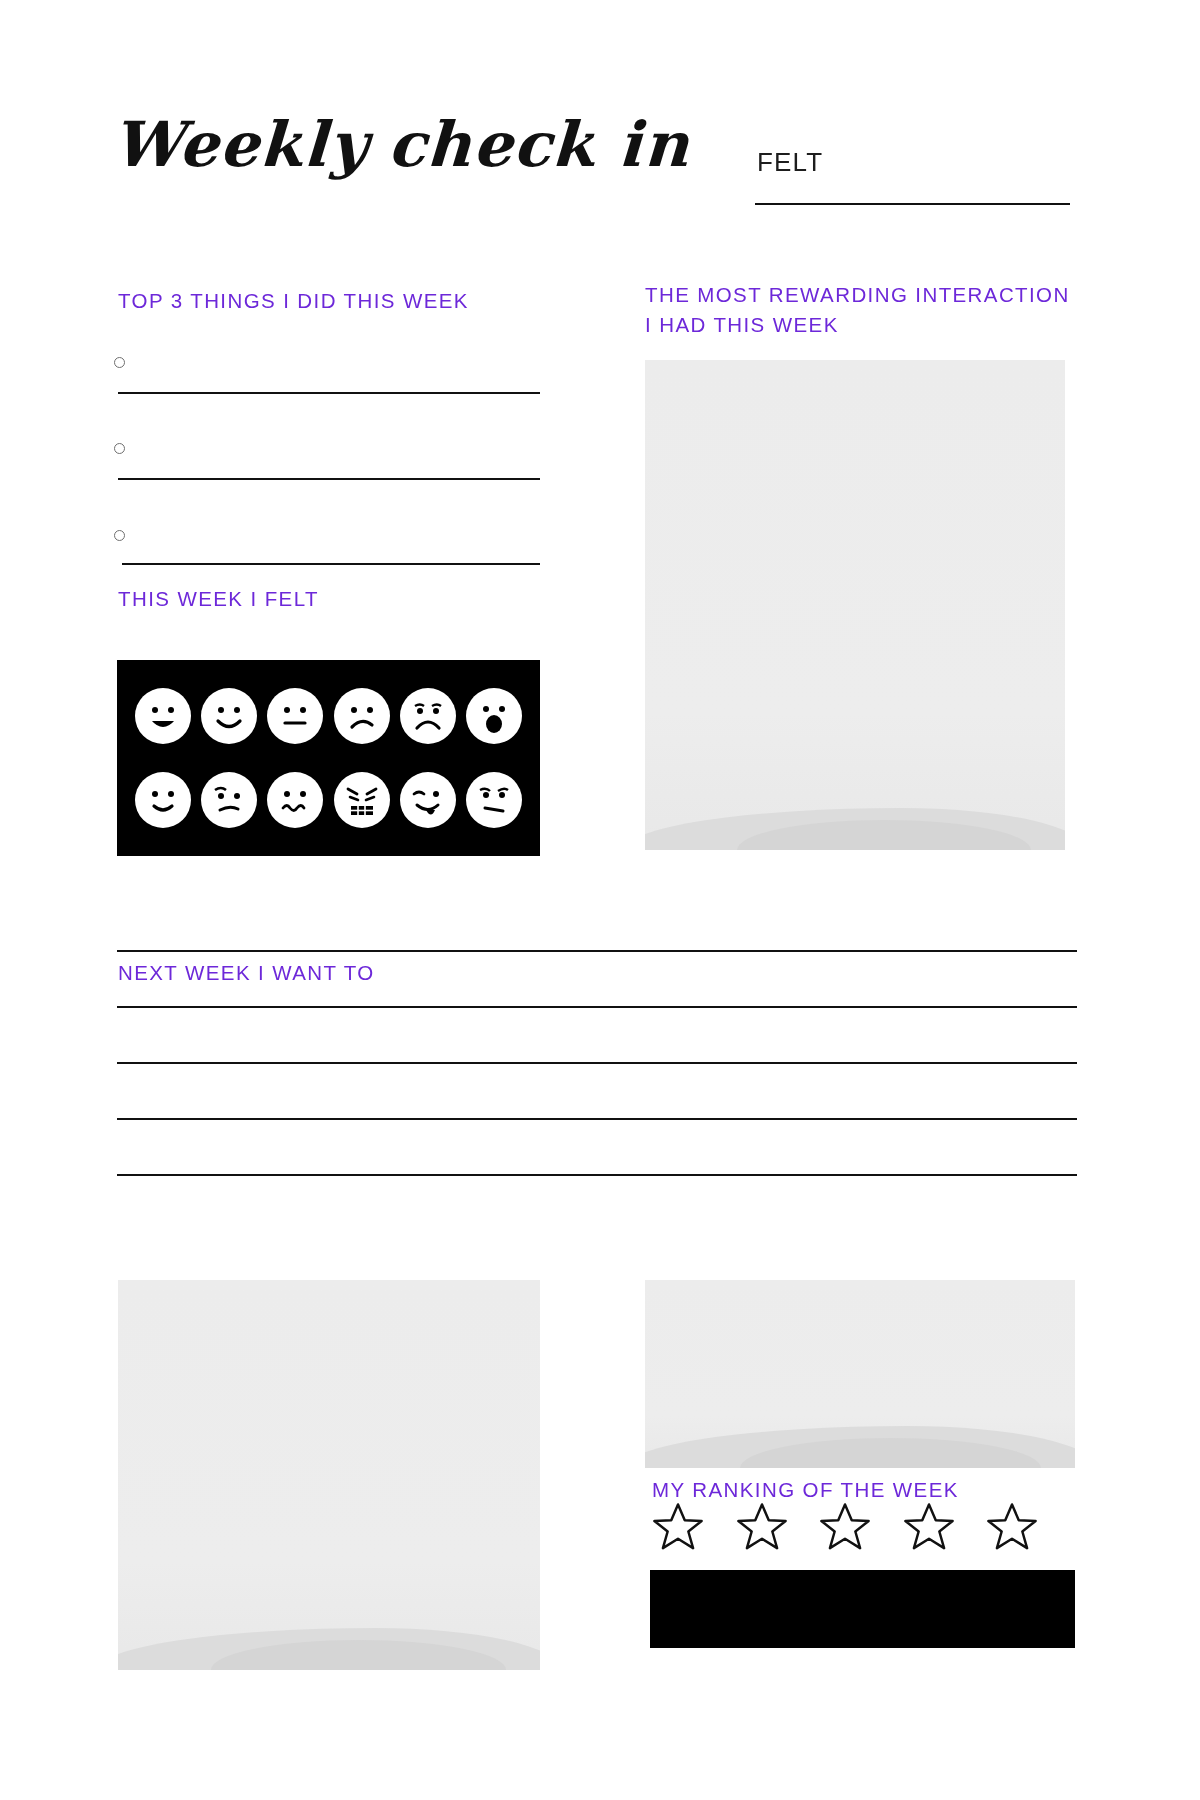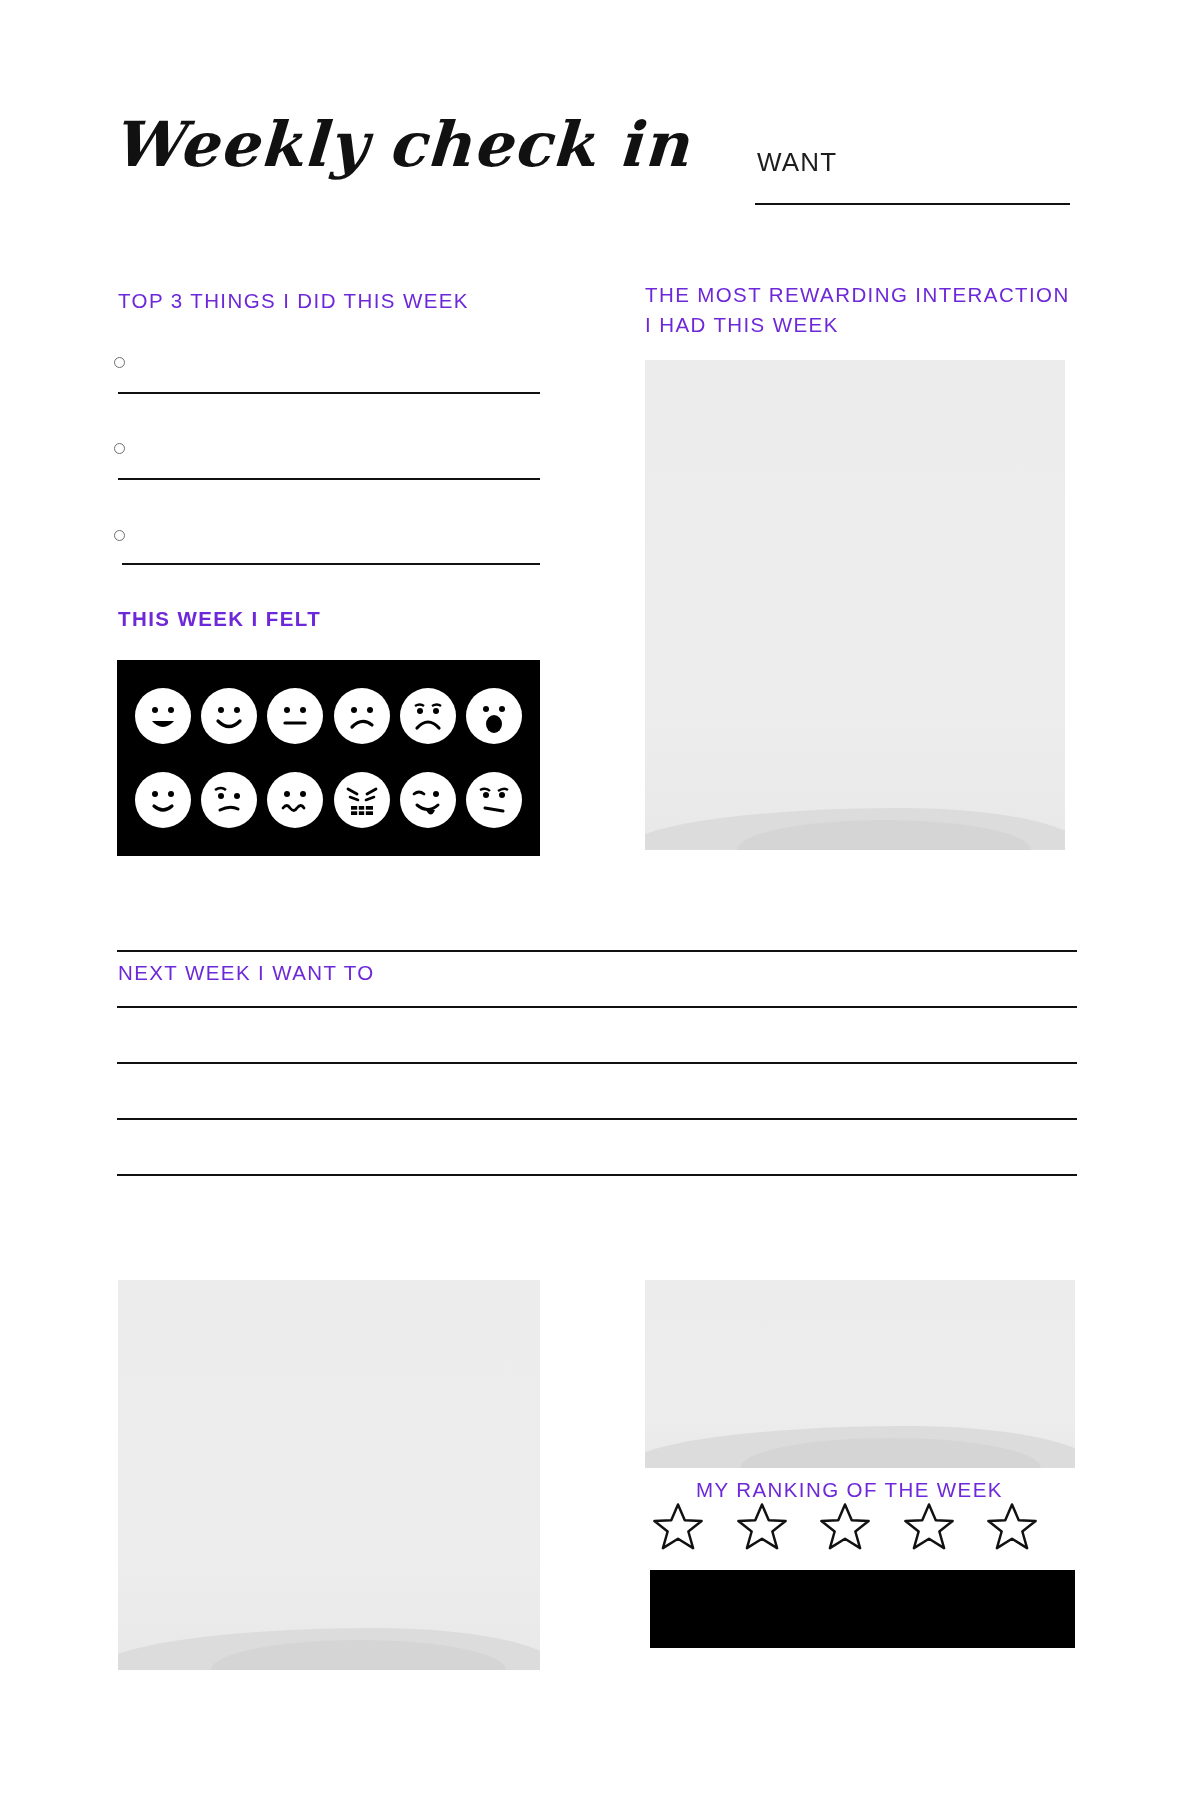--- a/index.html
+++ b/index.html
@@ -164,35 +164,35 @@
     height: 78px;
     background: #000000;
   }
 </style>
 </head>
 <body>
 
 <div class="page">
 
   <div class="title">Weekly check in</div>
-  <div class="date-label">WANT</div>
+  <div class="date-label">FELT</div>
   <div class="date-rule"></div>
 
   <div class="heading" style="left:118px; top:286px;">TOP 3 THINGS I DID THIS WEEK</div>
 
   <div class="bullet" style="left:114px; top:357px;"></div>
   <div class="list-rule" style="left:118px; top:392px; width:422px;"></div>
 
   <div class="bullet" style="left:114px; top:443px;"></div>
   <div class="list-rule" style="left:118px; top:478px; width:422px;"></div>
 
   <div class="bullet" style="left:114px; top:530px;"></div>
   <div class="list-rule" style="left:122px; top:563px; width:418px;"></div>
 
-  <div class="heading" style="left:118px; top:604px;font-weight:bold;">THIS WEEK I FELT</div>
+  <div class="heading" style="left:118px; top:584px;">THIS WEEK I FELT</div>
 
   <div class="emoji-panel">
     <div class="emoji-row">
       <div class="emoji">
         <svg viewBox="0 0 56 56">
             <circle cx="20" cy="22" r="3" fill="#000"></circle>
             <circle cx="36" cy="22" r="3" fill="#000"></circle>
             <path d="M16 32 q12 14 24 0 z" fill="#000"></path>
             <path d="M16 32 h24" stroke="#fff" stroke-width="2"></path>
           </svg>
@@ -305,21 +305,21 @@
   <div class="photo-box" style="left:118px; top:1280px; width:422px; height:390px;">
     <div class="ridge"></div>
     <div class="ridge2"></div>
   </div>
 
   <div class="photo-box" style="left:645px; top:1280px; width:430px; height:188px;">
     <div class="ridge"></div>
     <div class="ridge2"></div>
   </div>
 
-  <div class="heading" style="left:652px; top:1475px;margin-left:44px;">MY RANKING OF THE WEEK</div>
+  <div class="heading" style="left:652px; top:1475px;">MY RANKING OF THE WEEK</div>
   <div class="stars">
     <span class="star">
         <svg width="56" height="54" viewBox="0 0 24 24">
           <path d="M12 2 L15 9 L22.5 9.3 L16.6 14 L18.7 21.4 L12 17.2 L5.3 21.4 L7.4 14 L1.5 9.3 L9 9 Z" fill="none" stroke="#111" stroke-width="1.1" stroke-linejoin="round"></path>
         </svg>
       </span>
     <span class="star">
         <svg width="56" height="54" viewBox="0 0 24 24">
           <path d="M12 2 L15 9 L22.5 9.3 L16.6 14 L18.7 21.4 L12 17.2 L5.3 21.4 L7.4 14 L1.5 9.3 L9 9 Z" fill="none" stroke="#111" stroke-width="1.1" stroke-linejoin="round"></path>
         </svg>

